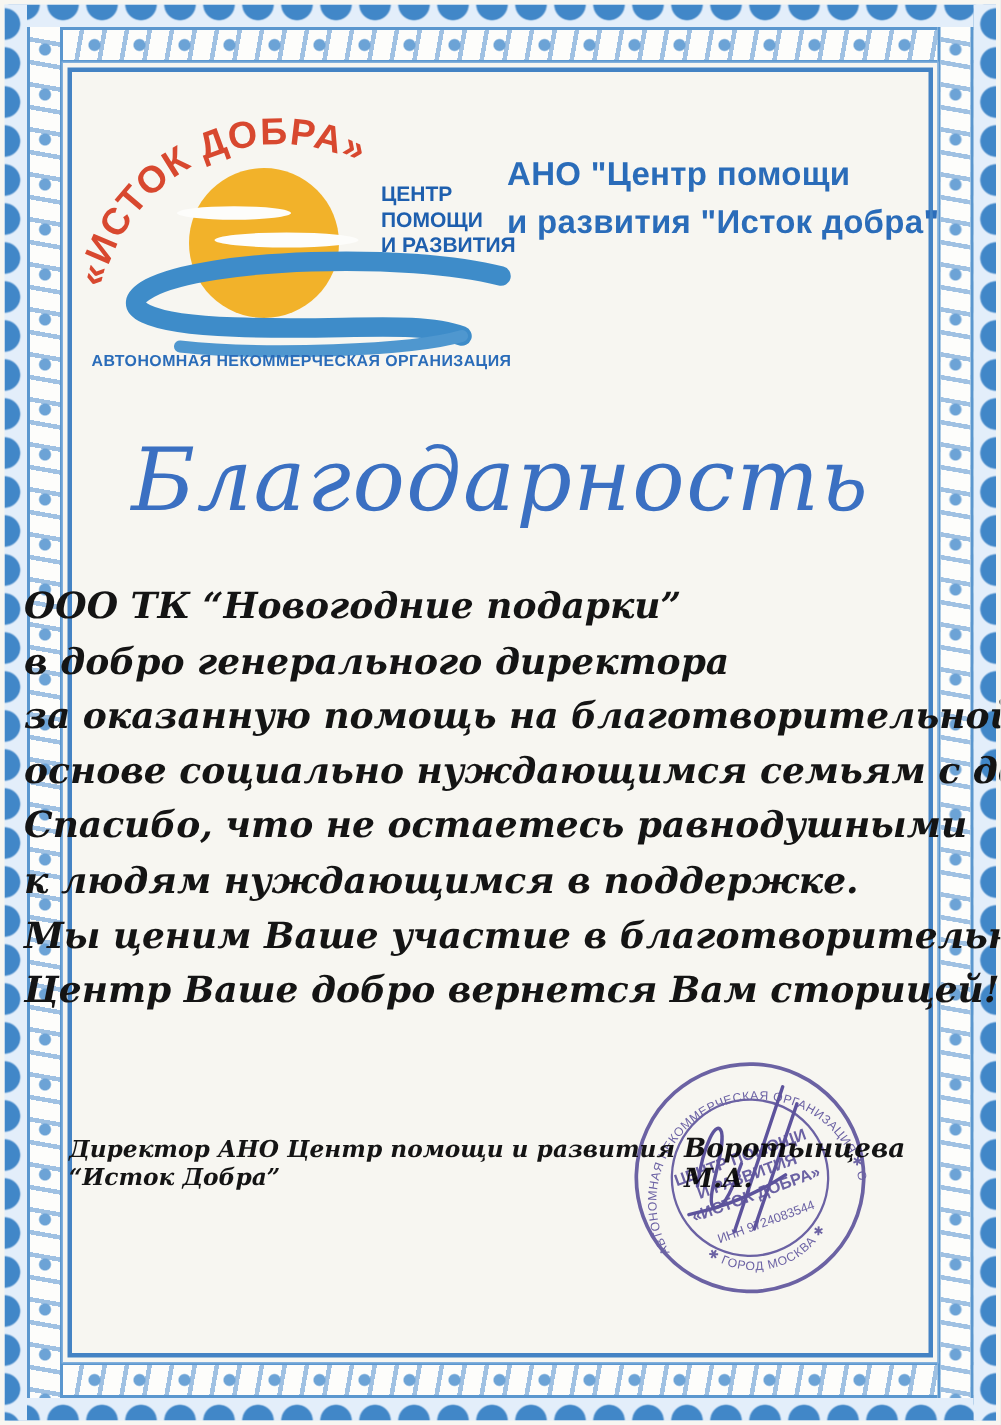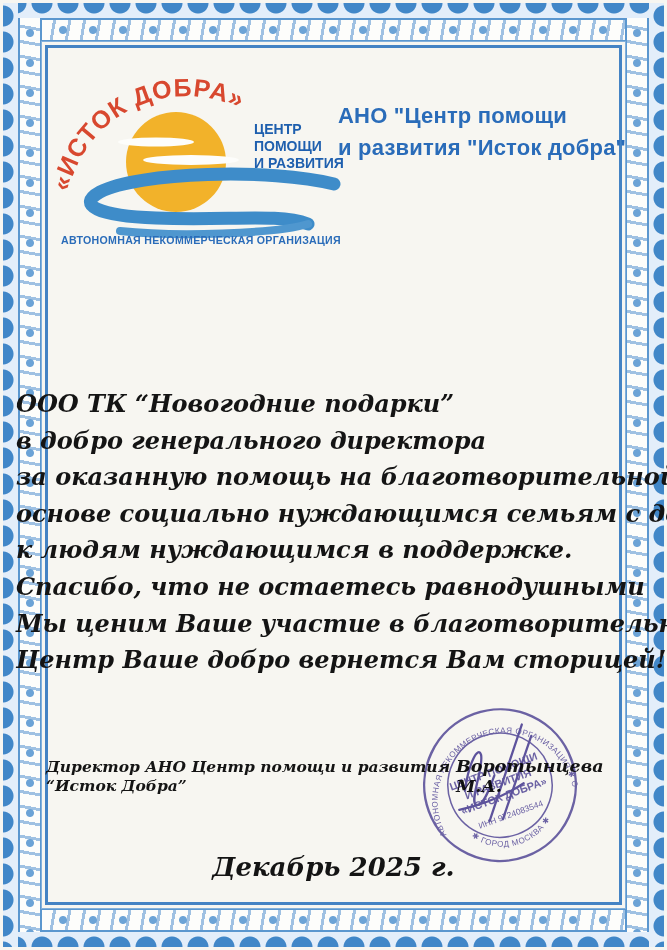--- a/index.html
+++ b/index.html
@@ -106,28 +106,29 @@
       <tspan x="198" y="92">И РАЗВИТИЯ</tspan>
     </text>
     <text x="145" y="168" text-anchor="middle" font-family="Liberation Sans, sans-serif" font-weight="bold" font-size="10.6" fill="#2a6cb9" letter-spacing="0.3">АВТОНОМНАЯ НЕКОММЕРЧЕСКАЯ ОРГАНИЗАЦИЯ</text>
   </svg>
 
   <div class="header-text">
     <div>АНО "Центр помощи</div>
     <div>и развития "Исток добра"</div>
   </div>
 
+  <div class="title">Благодарность</div>
 
   <div class="body-text">
     <div class="line">ООО ТК “Новогодние подарки”</div>
     <div class="line">в добро генерального директора</div>
     <div class="line">за оказанную помощь на  благотворительной</div>
     <div class="line">основе социально нуждающимся семьям с детьми.</div>
+    <div class="line">Спасибо, что не остаетесь равнодушными</div>
     <div class="line">к людям  нуждающимся в поддержке.</div>
-    <div class="line">Спасибо, что не остаетесь равнодушными</div>
     <div class="line">Мы ценим Ваше участие в благотворительности!</div>
     <div class="line">Центр Ваше добро вернется Вам сторицей!</div>
   </div>
 
   <div class="sig-row">
     <span class="sig-label">Директор АНО Центр помощи и развития “Исток Добра”</span>
     <span class="sig-name">Воротынцева М.А.</span>
   </div>
 
   <svg class="stamp" viewBox="0 0 190 190">
@@ -152,15 +153,14 @@
       <text stroke="none" text-anchor="middle" x="95" y="128" font-family="Liberation Sans, sans-serif" font-size="9">ИНН 9724083544</text>
     </g>
     <g fill="none" stroke="#4a3e99" stroke-width="2.4" stroke-linecap="round">
       <path d="M 58,98 C 62,68 72,50 75,60 C 78,74 62,110 70,113 C 77,115 84,96 89,82"></path>
       <path d="M 52,118 C 80,112 102,102 120,90"></path>
       <path d="M 84,130 L 118,28"></path>
       <path d="M 98,128 L 128,40"></path>
     </g>
   </svg>
 
-  <div class="date">Декабрь  2025 г.</div>
 
 </div>
 
 </body></html>

